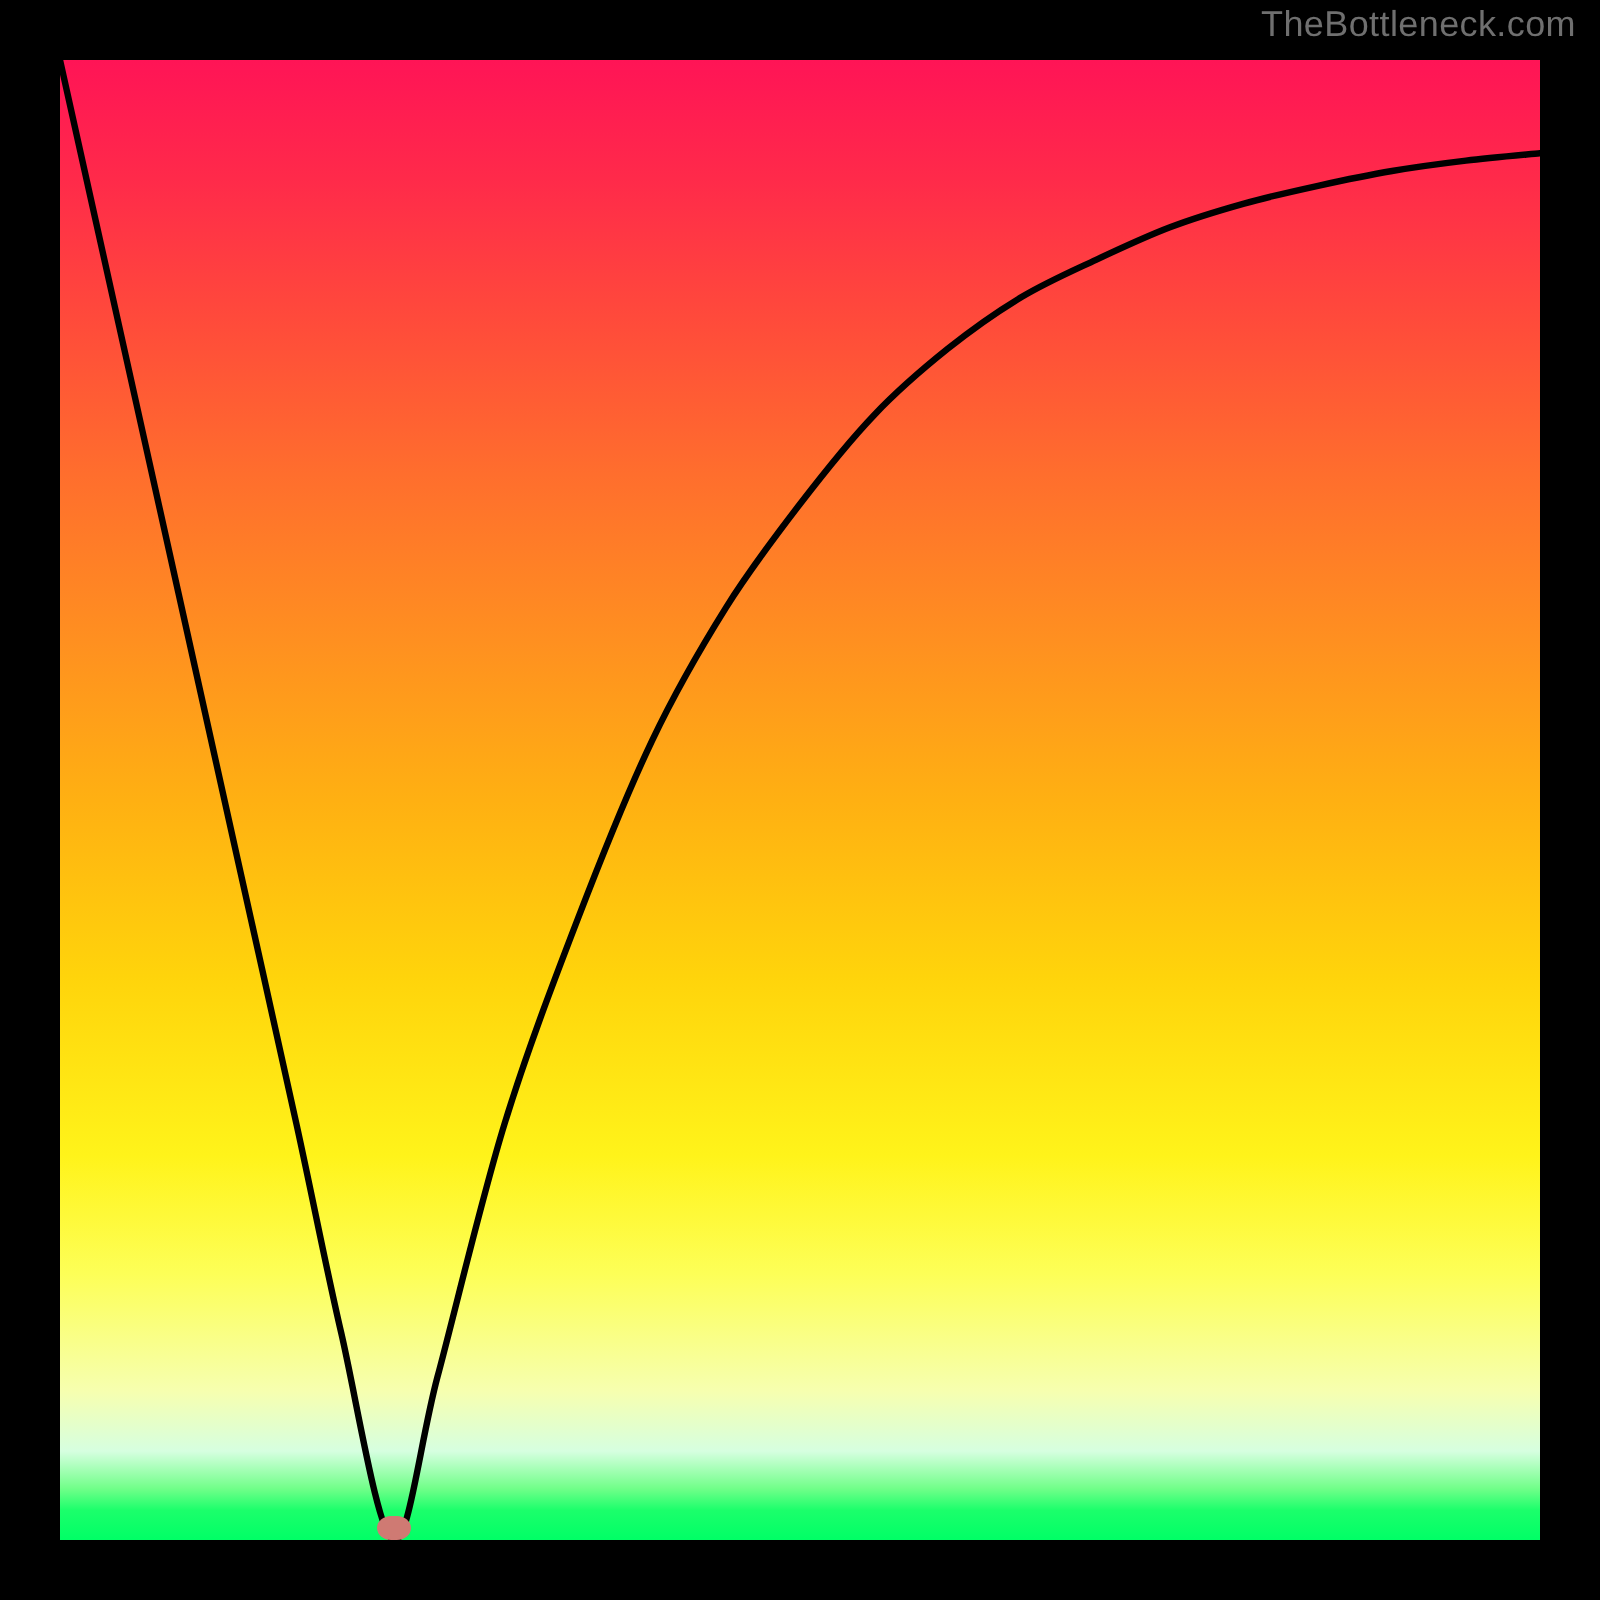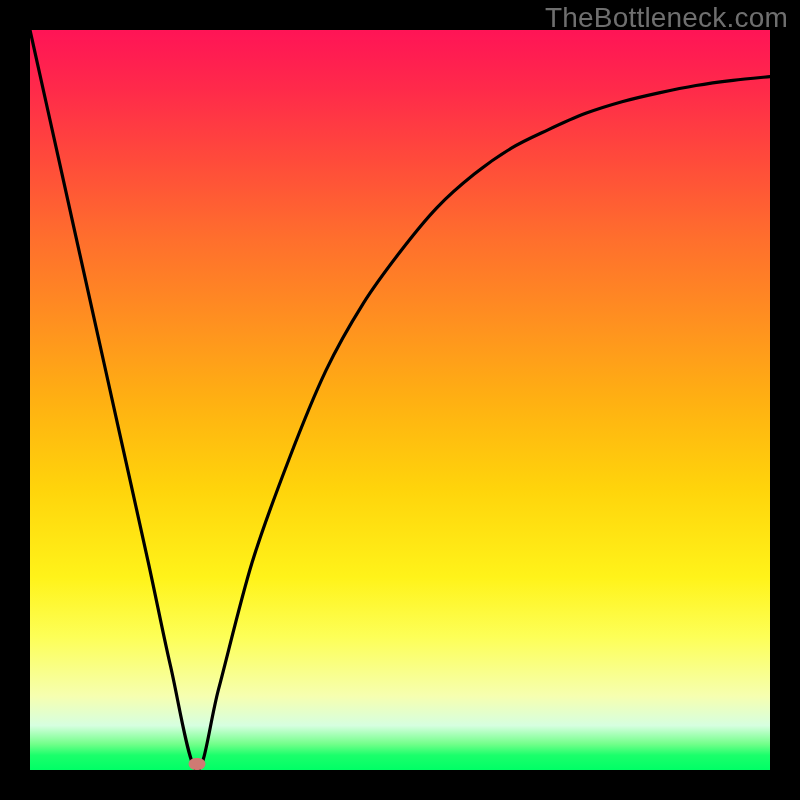--- a/index.html
+++ b/index.html
@@ -15,21 +15,21 @@
     position: relative;
     width: 800px;
     height: 800px;
     background: #000;
   }
   .watermark {
     position: absolute;
     top: 2px;
     right: 12px;
     color: #6f6f6f;
-    font-size: 28px;
+    font-size: 18px;
     letter-spacing: 0.2px;
     font-weight: 400;
     z-index: 10;
   }
   .plot-area {
     position: absolute;
     left: 30px;
     top: 30px;
     width: 740px;
     height: 740px;

